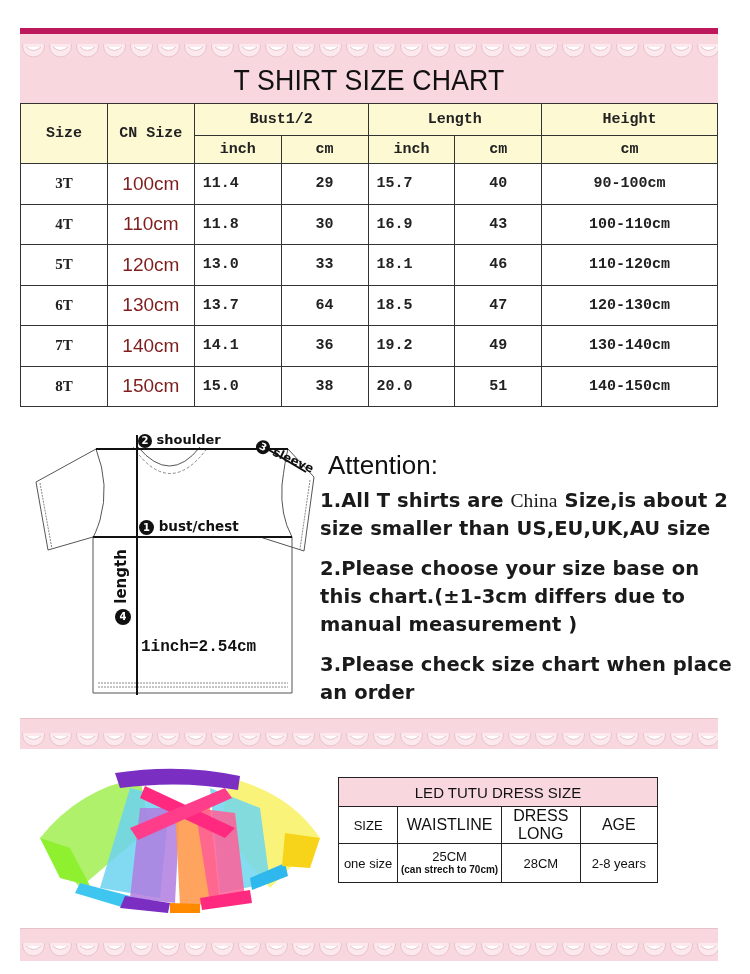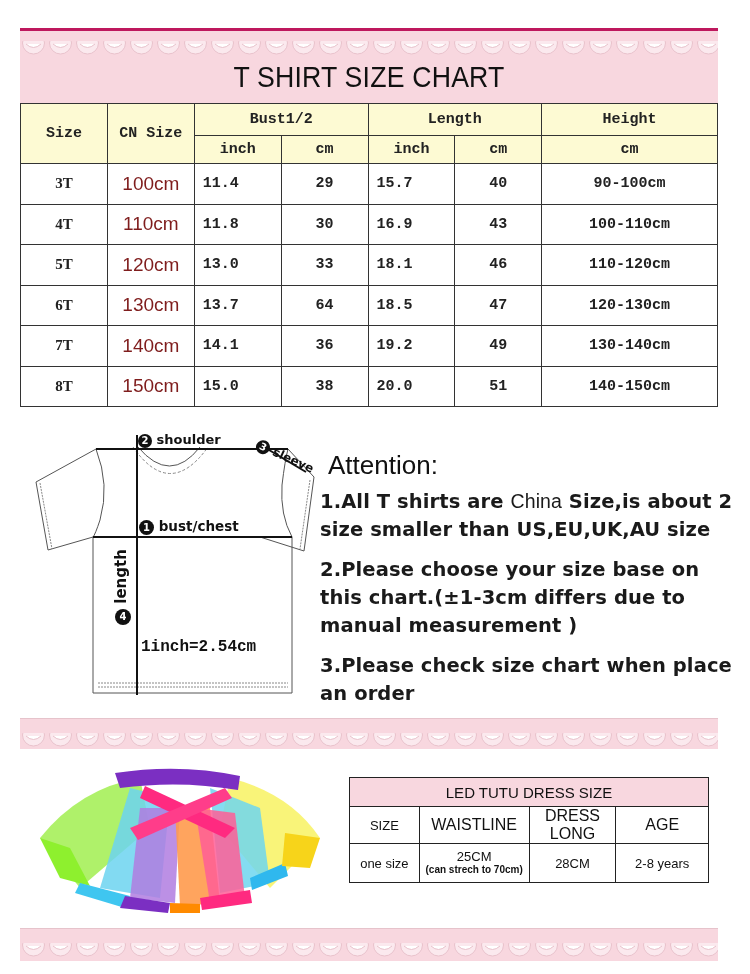--- a/index.html
+++ b/index.html
@@ -1,37 +1,37 @@
 <!DOCTYPE html>
 <html><head>
 <meta charset="utf-8">
 <style>
   html,body{margin:0;padding:0;background:#ffffff;}
   body{width:750px;height:974px;position:relative;overflow:hidden;font-family:"Liberation Sans",sans-serif;color:#111;}
   .banner{position:absolute;left:20px;width:698px;background:#f8d7df;border-top:1px solid #e6c3cb;}
   .scallops{position:absolute;left:0;width:100%;height:16px;overflow:hidden;}
   .scallops svg{display:block;}
-  .title-bar{position:absolute;left:20px;top:28px;width:698px;height:75px;background:#f8d7df;border-top:3px solid #be185d;}
+  .title-bar{position:absolute;left:20px;top:28px;width:698px;height:75px;background:#f8d7df;border-top:6px solid #be185d;}
   .title-text{position:absolute;left:0;right:0;top:30px;text-align:center;font-family:"Liberation Sans",sans-serif;font-size:29px;transform:scaleX(0.92);letter-spacing:0.2px;color:#111;}
   table.size{position:absolute;left:20px;top:103px;width:698px;border-collapse:collapse;font-family:"DejaVu Serif","Liberation Serif",serif;}
   table.size td, table.size th{border:1.5px solid #333;text-align:center;padding:0;font-weight:normal;}
   table.size th{background:#fdfad3;font-size:15px;font-family:"Liberation Mono","DejaVu Sans Mono",monospace;font-weight:bold;color:#222;}
   table.size tr.h1 th{height:31px;}
   table.size tr.h2 th{height:27px;}
   table.size td{height:39.5px;font-size:15px;font-family:"Liberation Mono","DejaVu Sans Mono",monospace;font-weight:bold;color:#222;}
   table.size td.cn{font-family:"Liberation Sans",sans-serif;font-weight:normal;font-size:19px;color:#7f1d1d;}
   table.size td.sz{font-family:"Liberation Serif",serif;font-weight:bold;font-size:15px;}
   table.size td.in{text-align:left;padding-left:8px;}
   .diagram{position:absolute;left:30px;top:425px;width:290px;height:285px;}
   .attn{position:absolute;left:320px;top:432px;width:420px;}
   .attn-title{font-family:"Liberation Sans",sans-serif;font-size:26px;color:#111;margin-left:8px;margin-bottom:6px;margin-top:18px;}
   .attn p{margin:0 0 12px 0;font-family:"DejaVu Sans",sans-serif;font-weight:bold;font-size:19.5px;line-height:28px;color:#1a1a1a;letter-spacing:0.1px;}
-  .china{font-family:Liberation Sans, sans-serif;font-weight:normal;}
+  .china{font-family:Liberation Serif, serif;font-weight:normal;}
   .tutu{position:absolute;left:20px;top:768px;width:305px;height:145px;}
-  table.tutu-t{position:absolute;left:338px;top:777px;width:360px;border-collapse:collapse;font-family:"Liberation Sans",sans-serif;margin-left:11px;}
+  table.tutu-t{position:absolute;left:338px;top:777px;width:320px;border-collapse:collapse;font-family:"Liberation Sans",sans-serif;}
   table.tutu-t td{border:1px solid #222;text-align:center;padding:0;}
   table.tutu-t tr.tt td{background:#f8d7df;font-size:15px;height:28px;}
   table.tutu-t tr.th td{font-size:13px;height:26px;}
   table.tutu-t tr.th td.b{font-weight:normal;font-size:16px;}
   table.tutu-t tr.tv td{font-size:13px;height:38px;line-height:13px;}
   .small{font-size:10px;font-weight:bold;}
 </style>
 </head>
 <body>
 

